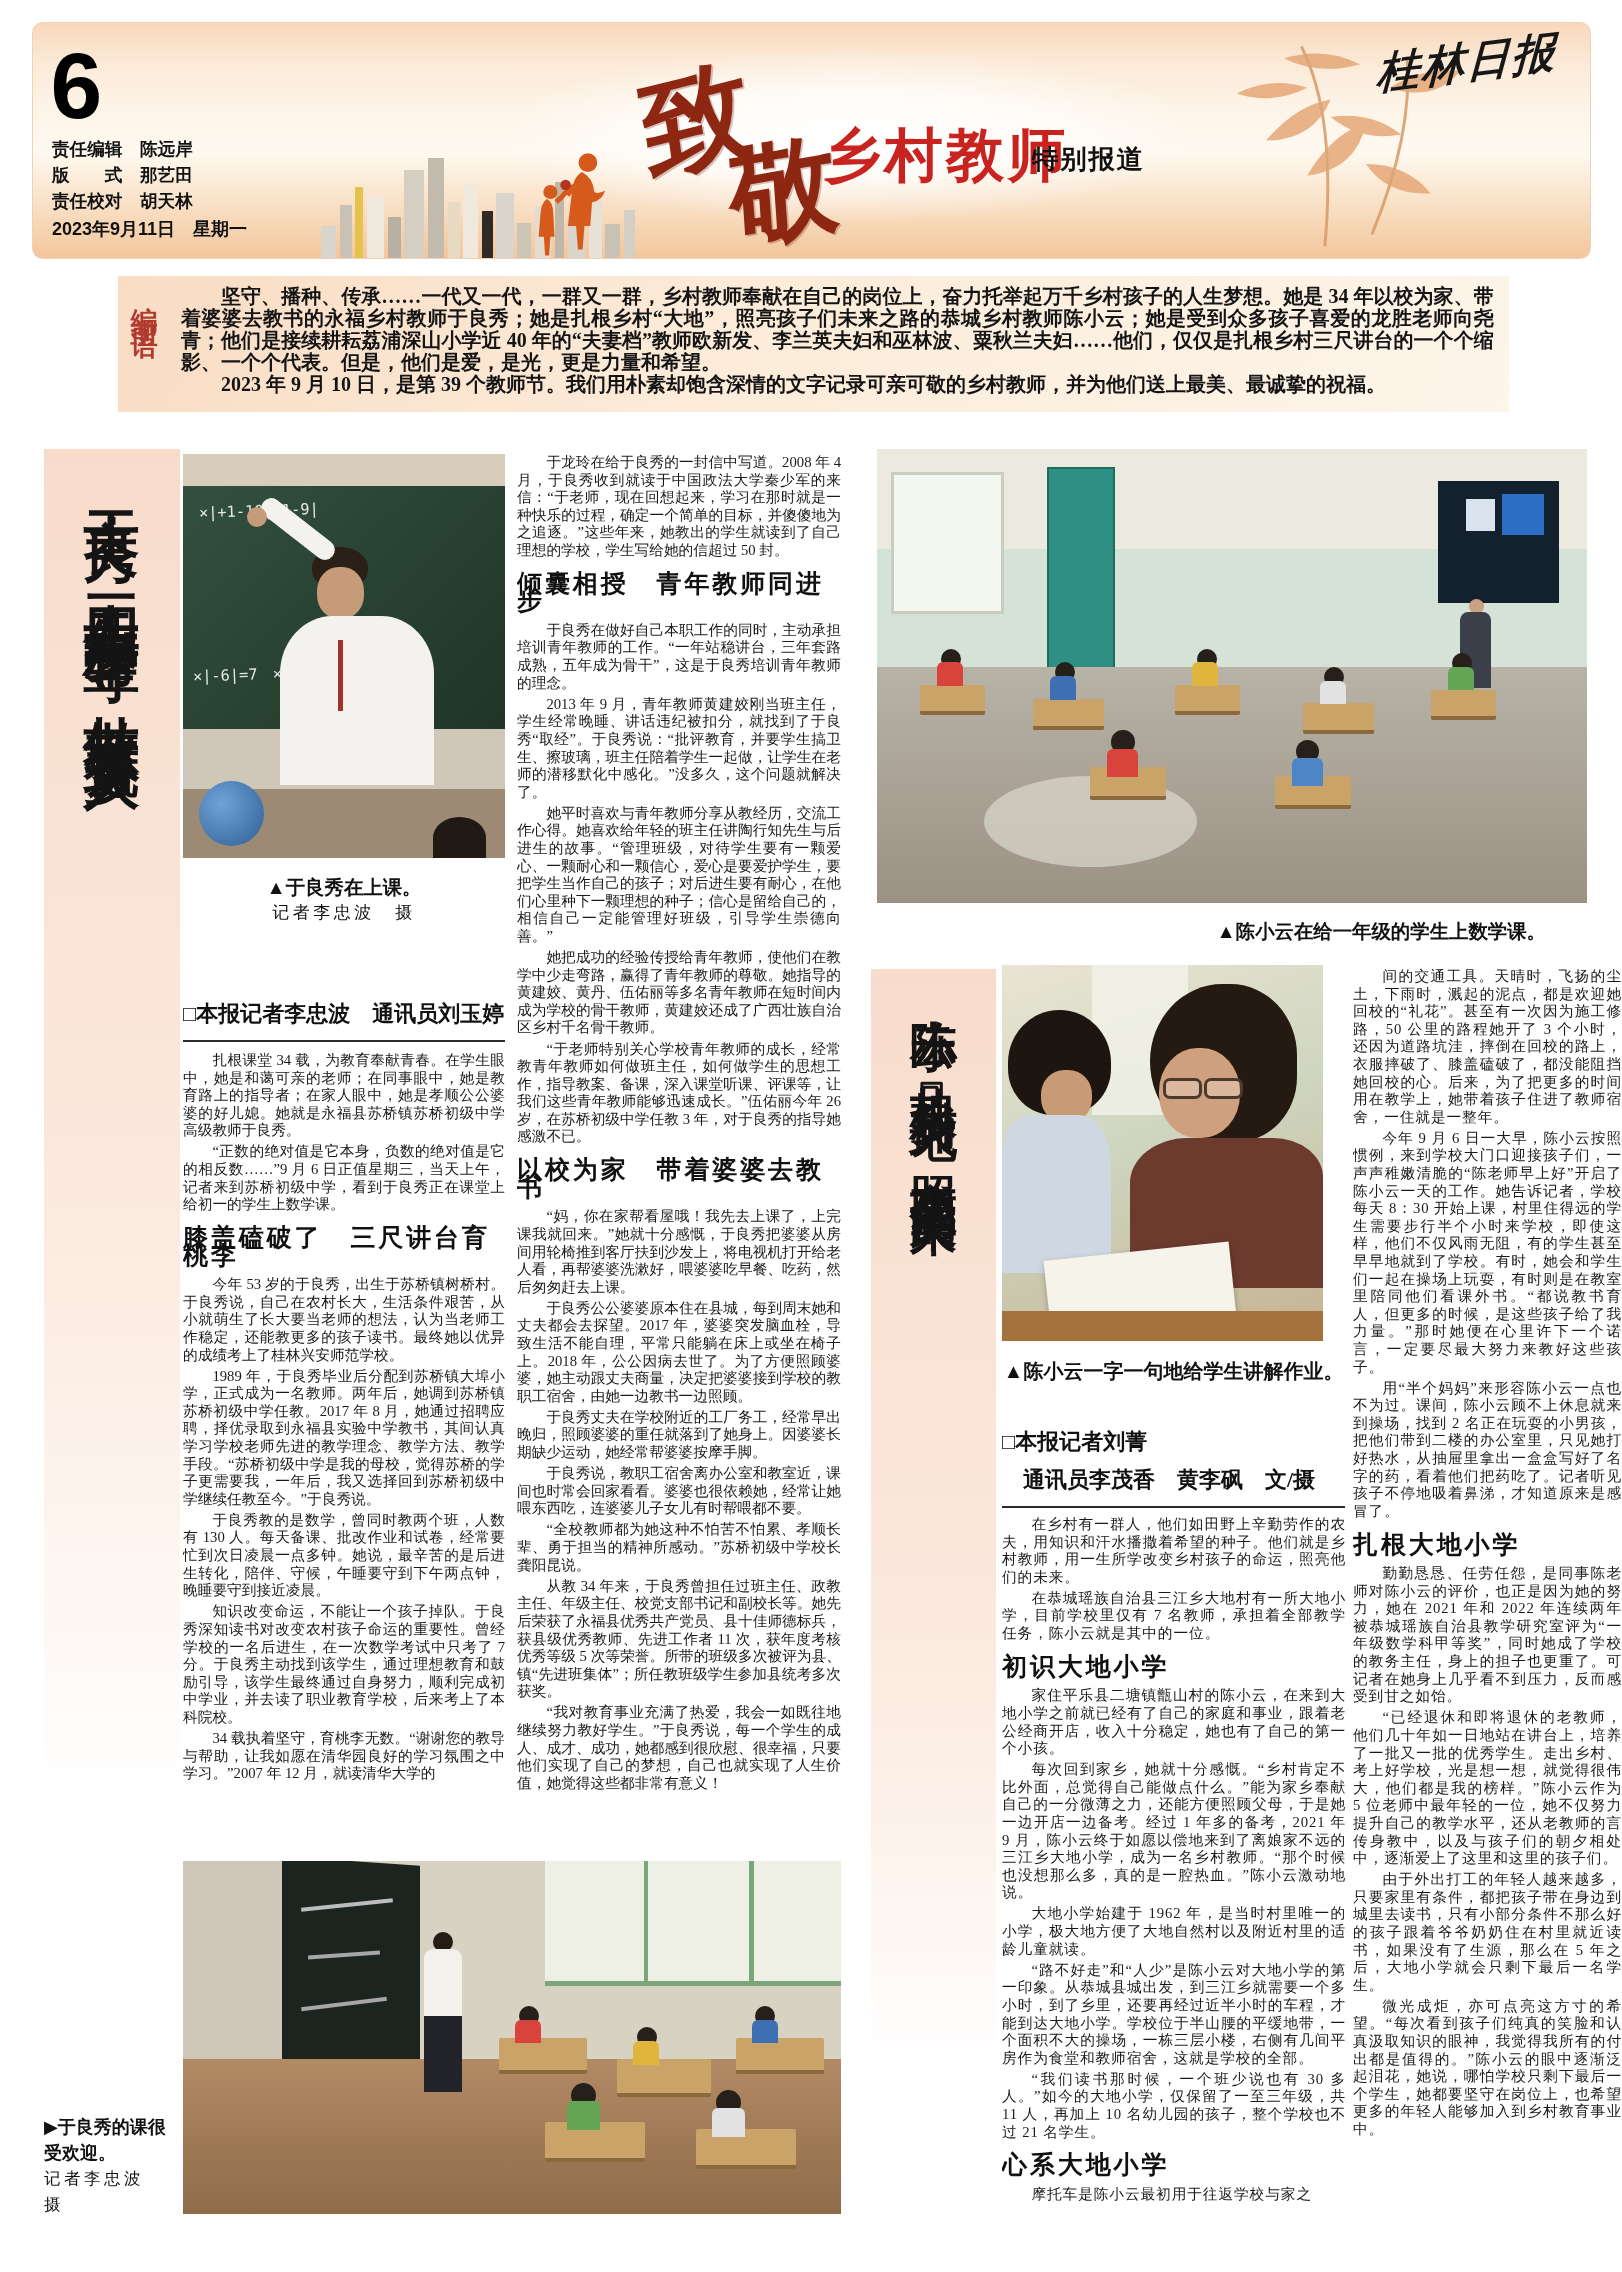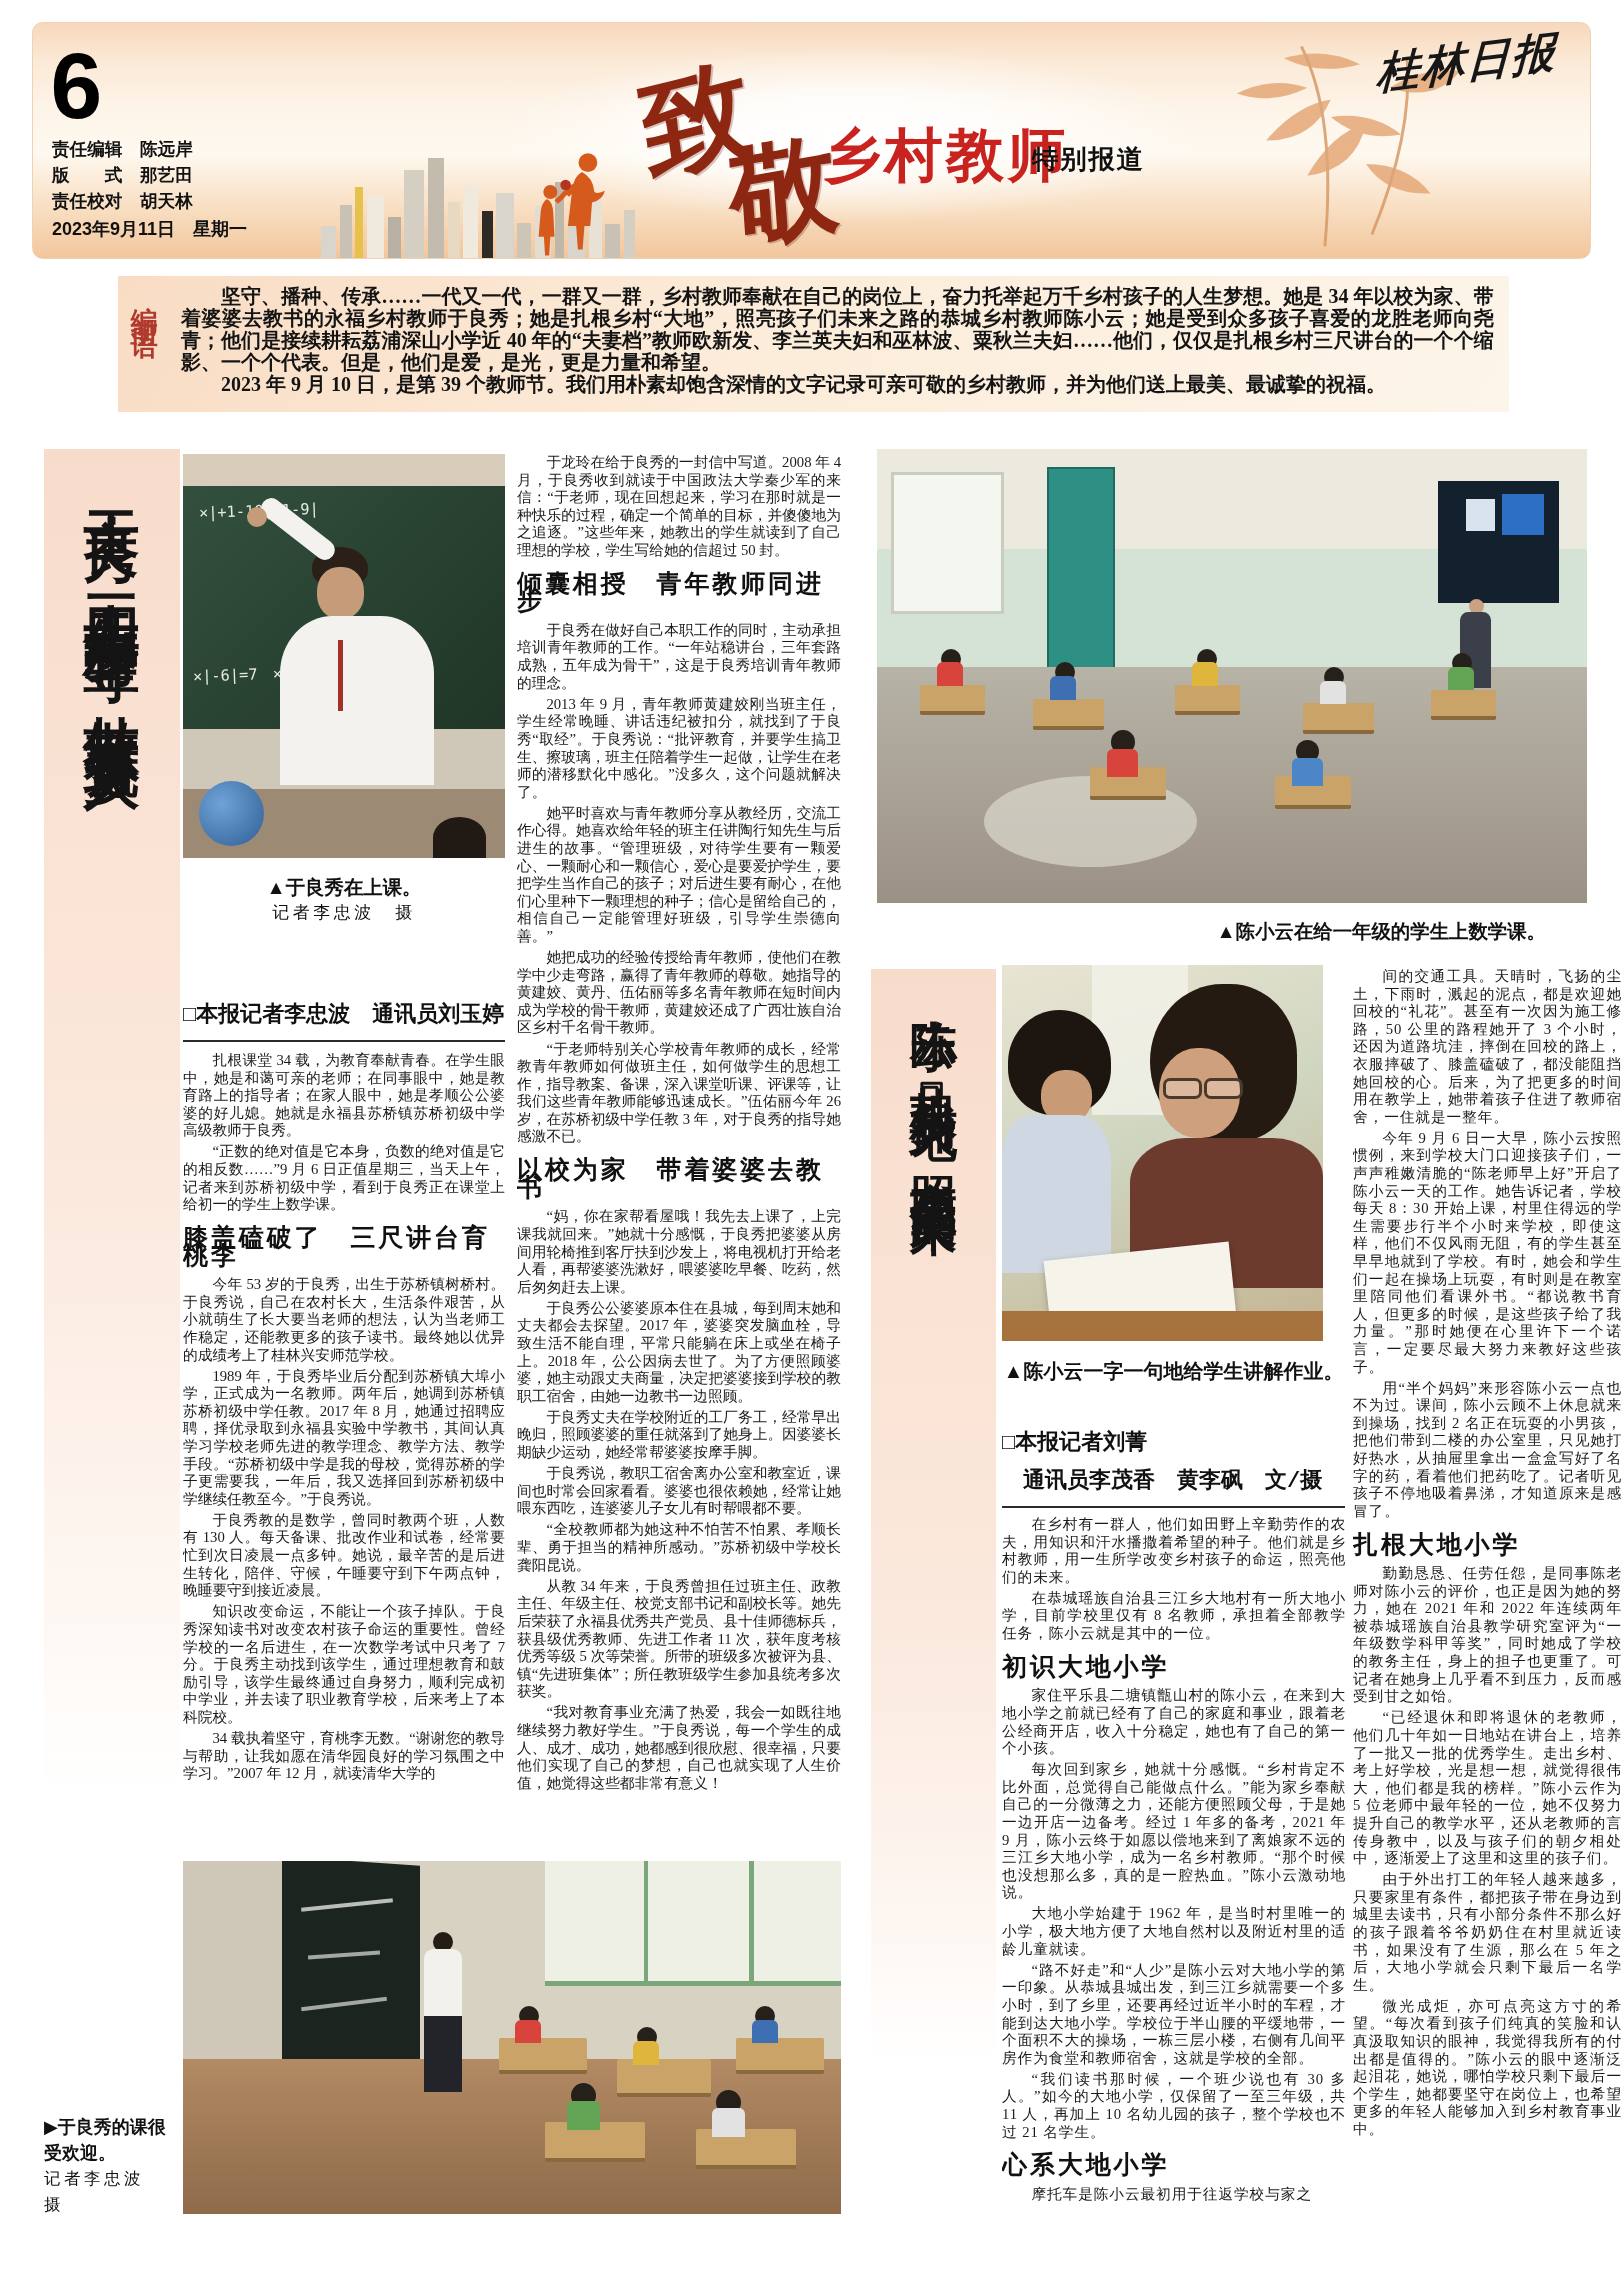--- a/index.html
+++ b/index.html
@@ -245,28 +245,28 @@
     <div class="ph-el" style="left:63%;top:30%;width:33px;height:15.3px;border:3.5px solid #4b3a2c;border-radius:7px;background:rgba(255,255,255,.25)"></div>
     <div class="ph-el" style="left:40%;top:46%;width:60%;height:40%;border-radius:30% 26% 0 0;background:#6d3a2e"></div>
     <div class="ph-el" style="left:2%;top:12%;width:32%;height:28%;border-radius:50% 50% 44% 44%;background:#1d150f"></div>
     <div class="ph-el" style="left:12%;top:28%;width:16%;height:14%;border-radius:46%;background:#c89b76"></div>
     <div class="ph-el" style="left:0;top:40%;width:34%;height:42%;border-radius:26% 30% 0 0;background:#cfd8e2"></div>
     <div class="ph-el" style="left:14%;bottom:4%;width:58%;height:20%;background:#f6f4ea;transform:rotate(-6deg);box-shadow:0 2.4px 5.9px rgba(0,0,0,.25)"></div>
     <div class="ph-el" style="left:0;bottom:0;width:100%;height:8%;background:#a5713d"></div>
   </div>
   <div class="caption" style="left:1002px;top:1358px;width:343px;text-align:center;font-size:20px;">▲陈小云一字一句地给学生讲解作业。</div>
 
-  <div style="position:absolute;left:1002px;top:1427px;width:343px;font-family:Liberation Mono, monospace;font-weight:700;font-size:22px;color:#111;">
+  <div style="position:absolute;left:1002px;top:1427px;width:343px;font-family:Liberation Serif, serif;font-weight:700;font-size:22px;color:#111;">
     <div>□本报记者刘菁</div>
     <div style="margin-top:8.2px;padding-left:21px;border-bottom:2.4px solid #2b2b2b;padding-bottom:10.6px;">通讯员李茂香　黄李砜　文/摄</div>
   </div>
 
   <div class="col a2col" style="left:1002px;top:1516px;width:344px;height:752px;">
     <p>在乡村有一群人，他们如田野上辛勤劳作的农夫，用知识和汗水播撒着希望的种子。他们就是乡村教师，用一生所学改变乡村孩子的命运，照亮他们的未来。</p>
-    <p>在恭城瑶族自治县三江乡大地村有一所大地小学，目前学校里仅有 8 名教师，承担着全部教学任务，陈小云就是其中的一位。</p>
+    <p>在恭城瑶族自治县三江乡大地村有一所大地小学，目前学校里仅有 7 名教师，承担着全部教学任务，陈小云就是其中的一位。</p>
     <p class="sub">初识大地小学</p>
     <p>家住平乐县二塘镇甑山村的陈小云，在来到大地小学之前就已经有了自己的家庭和事业，跟着老公经商开店，收入十分稳定，她也有了自己的第一个小孩。</p>
     <p>每次回到家乡，她就十分感慨。“乡村肯定不比外面，总觉得自己能做点什么。”能为家乡奉献自己的一分微薄之力，还能方便照顾父母，于是她一边开店一边备考。经过 1 年多的备考，2021 年 9 月，陈小云终于如愿以偿地来到了离娘家不远的三江乡大地小学，成为一名乡村教师。“那个时候也没想那么多，真的是一腔热血。”陈小云激动地说。</p>
     <p>大地小学始建于 1962 年，是当时村里唯一的小学，极大地方便了大地自然村以及附近村里的适龄儿童就读。</p>
     <p>“路不好走”和“人少”是陈小云对大地小学的第一印象。从恭城县城出发，到三江乡就需要一个多小时，到了乡里，还要再经过近半小时的车程，才能到达大地小学。学校位于半山腰的平缓地带，一个面积不大的操场，一栋三层小楼，右侧有几间平房作为食堂和教师宿舍，这就是学校的全部。</p>
     <p>“我们读书那时候，一个班少说也有 30 多人。”如今的大地小学，仅保留了一至三年级，共 11 人，再加上 10 名幼儿园的孩子，整个学校也不过 21 名学生。</p>
     <p class="sub">心系大地小学</p>
     <p>摩托车是陈小云最初用于往返学校与家之</p>
   </div>
 

